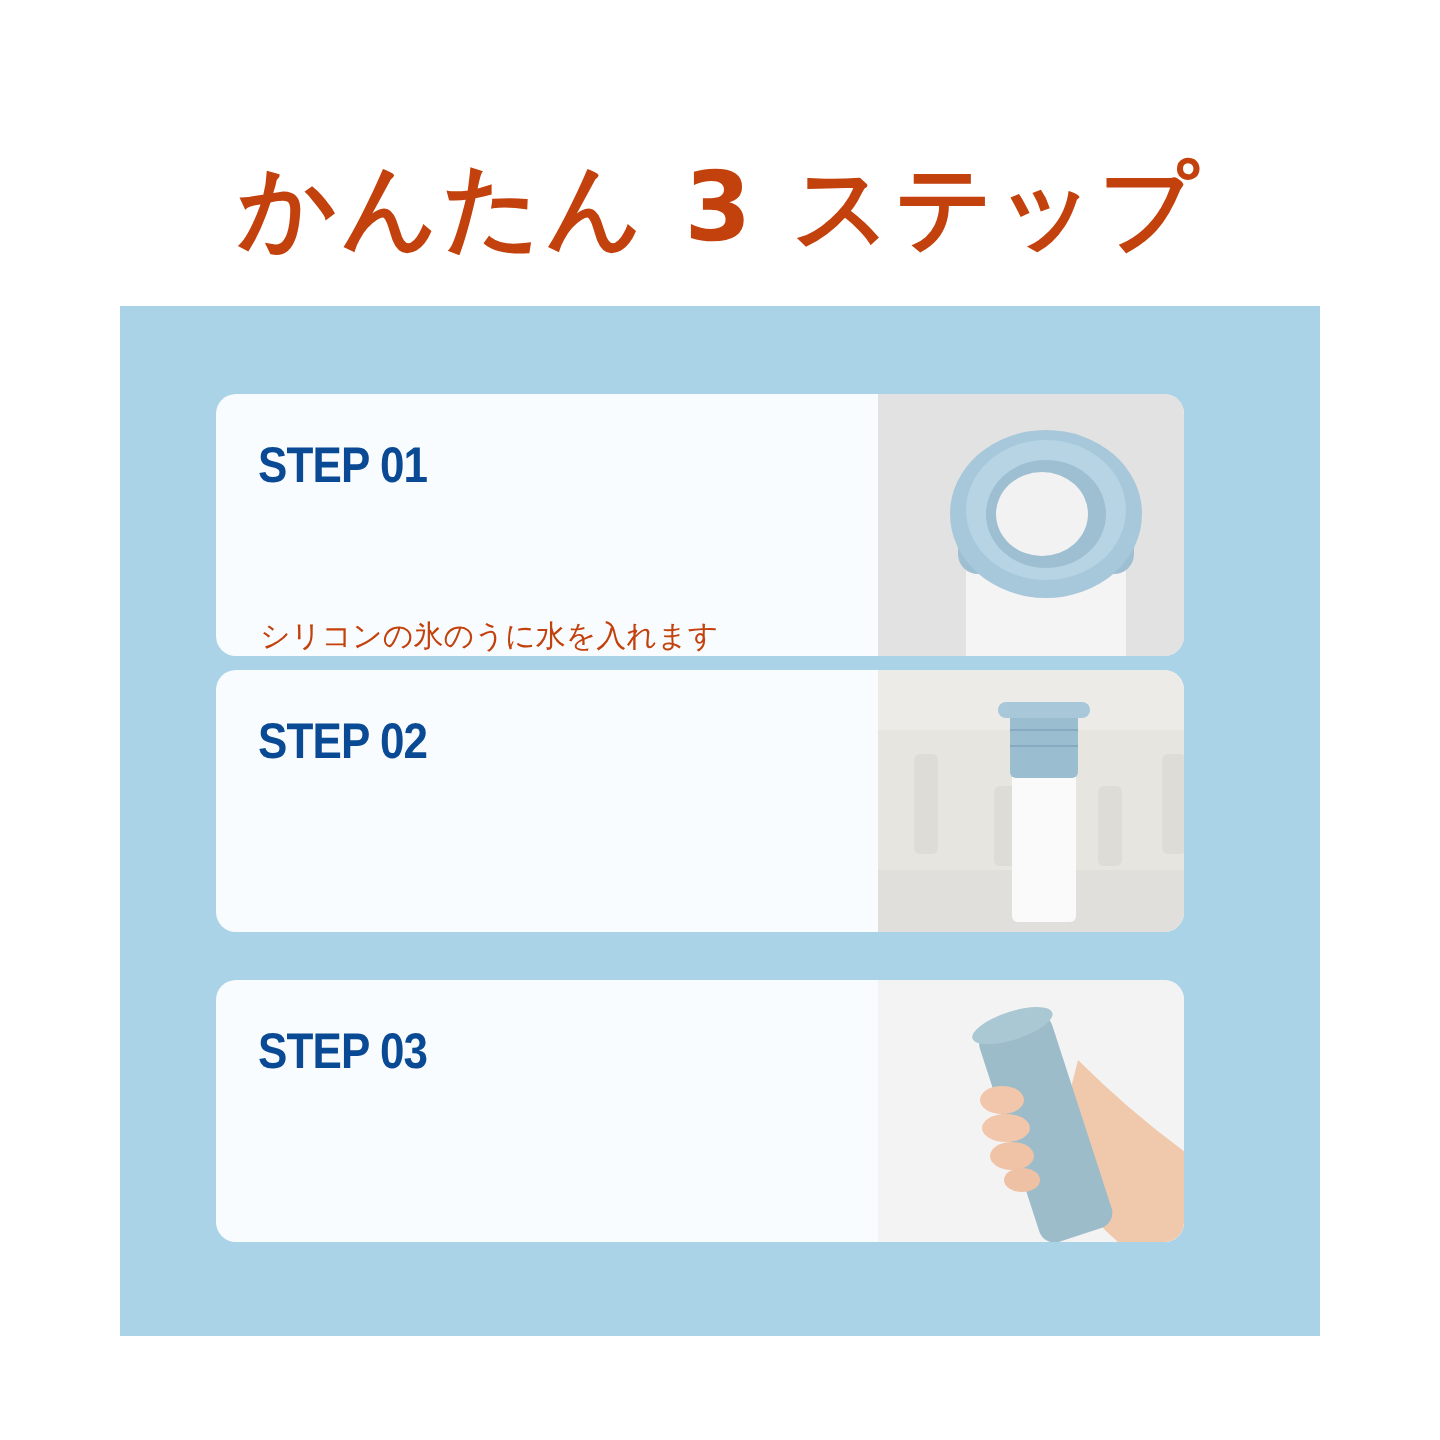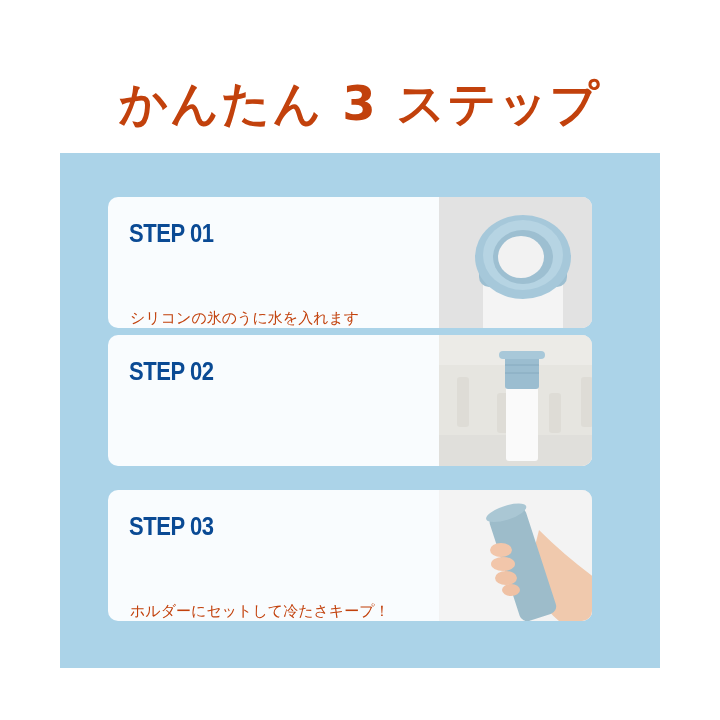--- a/index.html
+++ b/index.html
@@ -82,23 +82,20 @@
       <rect x="66" y="20" width="34" height="34" rx="3" fill="#9bbdd0"></rect>
       <rect x="60" y="16" width="46" height="8" rx="4" fill="#a8c8d9"></rect>
       <line x1="66" y1="30" x2="100" y2="30" stroke="#86aabf" stroke-width="1"></line>
       <line x1="66" y1="38" x2="100" y2="38" stroke="#86aabf" stroke-width="1"></line>
     </svg>
   </div>
 </div>
 
 <div class="card c3">
   <div class="step-label">STEP 03</div>
-  <div class="step-desc">
-    <div>ホルダーにセットして冷たさキープ！</div>
-  </div>
   <div class="photo">
     <svg width="166" height="131" viewBox="0 0 166 131">
       <rect width="166" height="131" fill="#f3f3f3"></rect>
       <path d="M100 40 Q130 70 166 95 L166 131 L120 131 Q95 110 90 80 Z" fill="#f0c9ad"></path>
       <g transform="rotate(-18 83 65)">
         <rect x="62" y="18" width="38" height="112" rx="8" fill="#9dbcca"></rect>
         <ellipse cx="81" cy="20" rx="21" ry="7" fill="#aac7d4"></ellipse>
       </g>
       <ellipse cx="62" cy="60" rx="11" ry="7" fill="#f2c6aa"></ellipse>
       <ellipse cx="64" cy="74" rx="12" ry="7" fill="#f2c6aa"></ellipse>

